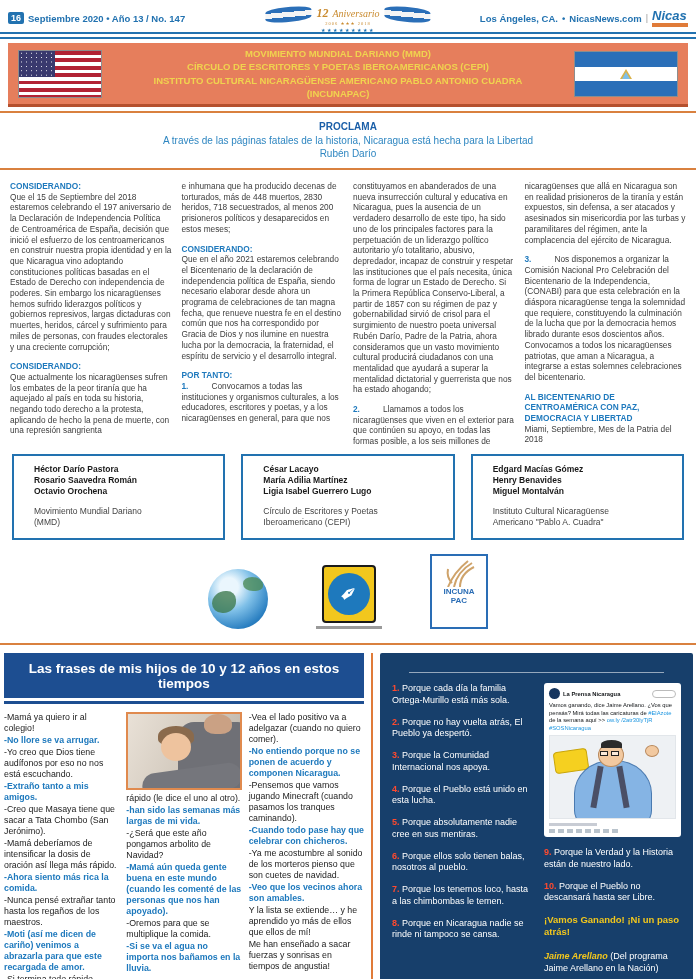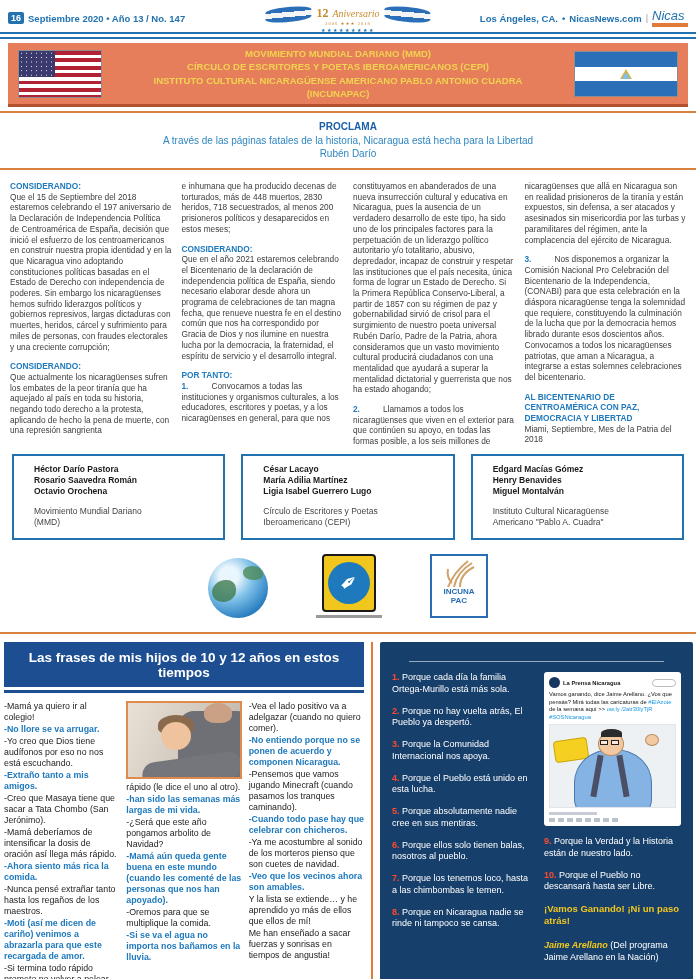--- a/index.html
+++ b/index.html
@@ -16,29 +16,29 @@
   .date-line { color:#2272b0; font-weight:bold; font-size:9.5px; }
   .anniv { position:absolute; left:50%; top:3px; transform:translateX(-50%);
            display:flex; flex-direction:column; align-items:center; }
   .anniv-row { display:flex; align-items:center; gap:5px; }
   .flag-wave { width:46px; height:15px;
        background:linear-gradient(180deg,#2b6fb8 0 33%,#f5f5f5 33% 67%,#2b6fb8 67% 100%);
        border-radius:45%/28%; }
   .flag-wave.l { transform:skewY(-5deg); }
   .flag-wave.r { transform:skewY(5deg); }
   .anniv-text { text-align:center; color:#c98a2e; font-family:"Liberation Serif",serif; }
-  .anniv-num { font-size:12px; font-weight:bold; }
+  .anniv-num { font-size:12px; font-weight:bold; font-style:italic; }
   .anniv-word { font-size:10px; font-style:italic; }
   .anniv-years { font-size:4.5px; color:#c98a2e; letter-spacing:1px; }
   .anniv-stars { font-size:5px; color:#2272b0; letter-spacing:1.5px; margin-top:1px; }
   .site-group { display:flex; align-items:center; gap:4px; }
   .loc-line { color:#2272b0; font-weight:bold; font-size:9.5px; }
   .sep { color:#999; font-size:9px; }
   .nicas-logo { display:flex; flex-direction:column; align-items:flex-start; }
-  .nicas-word { color:#2272b0; font-weight:normal; font-style:italic; font-size:13px; line-height:12px; }
+  .nicas-word { color:#2272b0; font-weight:bold; font-style:italic; font-size:13px; line-height:12px; }
   .nicas-bar { width:36px; height:4px; background:#e07b39; margin-top:1px; }
 
   .rule-double { height:7px; width:100%;
        background:linear-gradient(#2272b0 0 34%, #fff 34% 66%, #2272b0 66%); }
 
   
   .org-banner { margin:4px 8px 0; background:#e67e5c; height:64px; display:flex;
                 align-items:center; padding:0 10px; border-bottom:3px solid #b5502e; }
   .us-flag { width:84px; height:48px; position:relative; flex-shrink:0;
        background:repeating-linear-gradient(#b22234 0 3.7px, #fff 3.7px 7.4px);
@@ -87,21 +87,21 @@
        background:#3f7a4f; border-radius:60% 40% 55% 45%; opacity:.8; }
   .globe .land2 { position:absolute; right:5px; top:8px; width:20px; height:14px;
        background:#4c8b57; border-radius:50% 60% 40% 55%; opacity:.8; }
   .cepi { display:flex; flex-direction:column; align-items:center; }
   .cepi-box { width:54px; height:58px; background:#f2c71d; border:2px solid #1a1a1a; border-radius:4px;
        display:flex; align-items:center; justify-content:center; }
   .cepi-circle { width:42px; height:42px; background:#1e79bd; border-radius:50%;
        display:flex; align-items:center; justify-content:center; }
   .cepi-pen { color:#fff; font-size:22px; transform:rotate(-40deg); line-height:1; }
   .cepi-base { width:66px; height:3px; background:#9a9a9a; margin-top:3px; }
-  .incuna { width:58px; height:64px; background:#fff; border:2px solid #2a6db5;
+  .incuna { width:58px; height:75px; background:#fff; border:2px solid #2a6db5;
        display:flex; flex-direction:column; align-items:center; justify-content:flex-start; padding-top:3px; }
   .incuna-text { color:#2a6db5; font-weight:bold; font-size:8px; line-height:9px; text-align:center; }
 
   
   .bottom { display:flex; gap:7px; padding:4px 3px 0 4px; height:346px; }
   .bleft { width:360px; }
   .vdiv { width:2px; background:#e07b39; }
   .bright { flex:1; background:#173f6b; border-radius:2px; padding:11px 12px 8px; color:#fff; overflow:hidden; }
 
   .frases-header { background:#1d4e91; color:#fff; text-align:center; padding:8px 4px 7px; }

